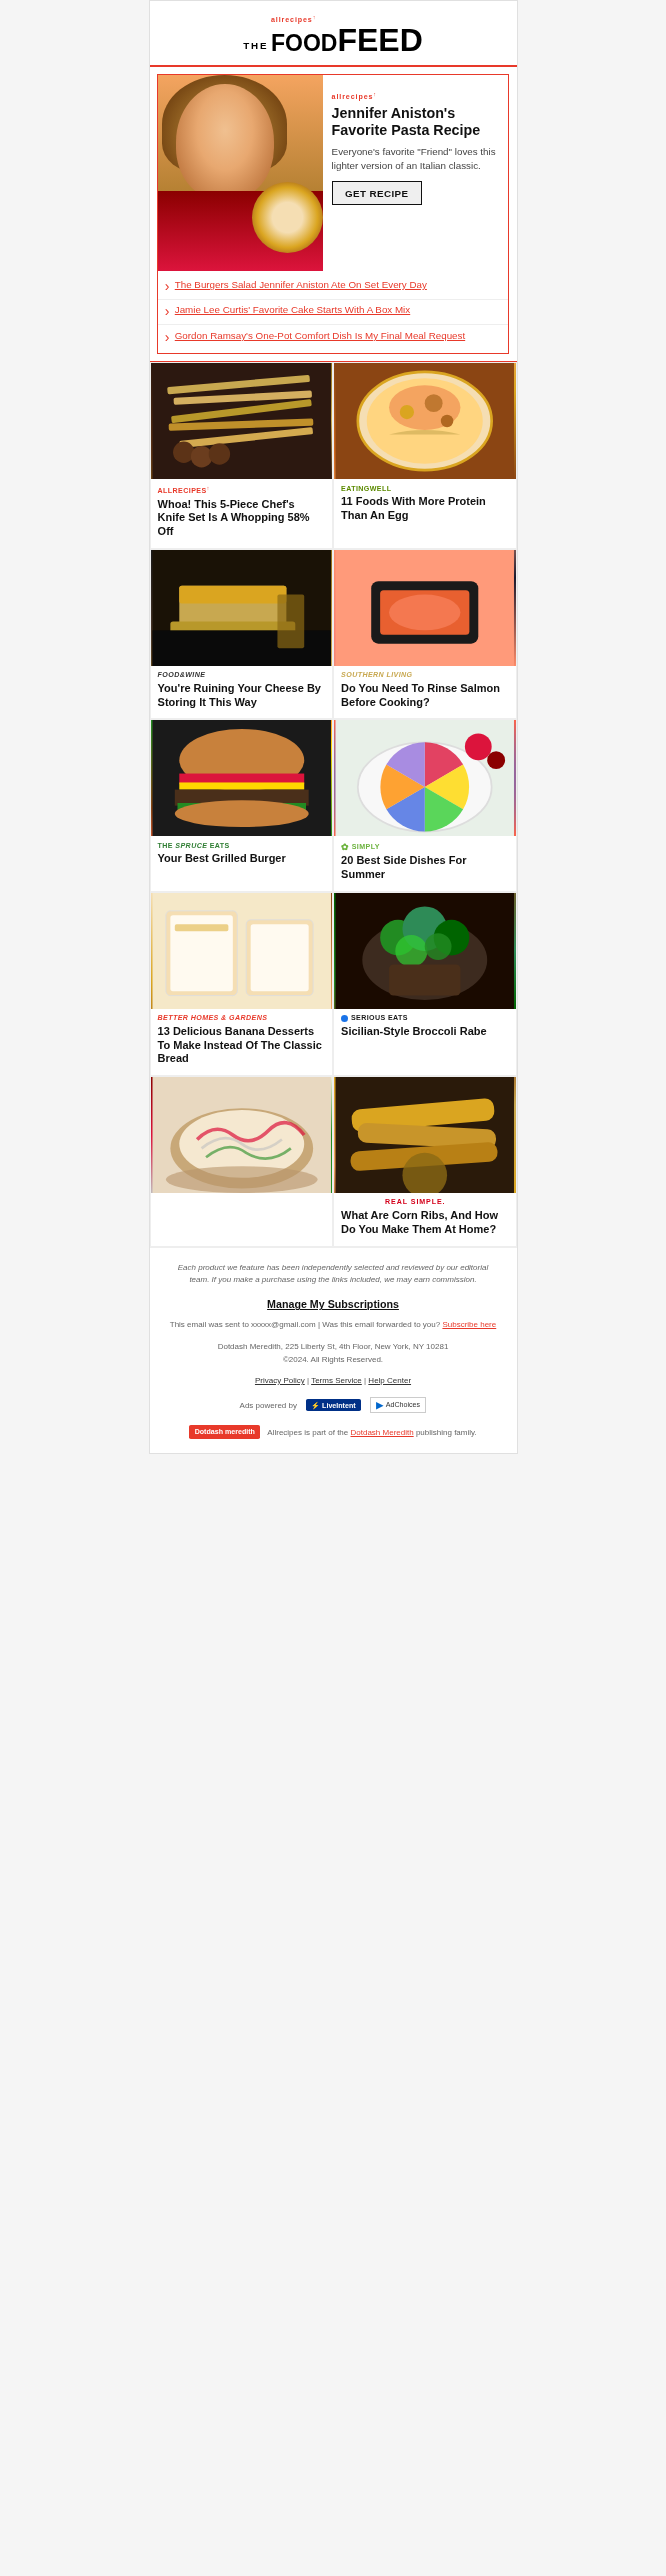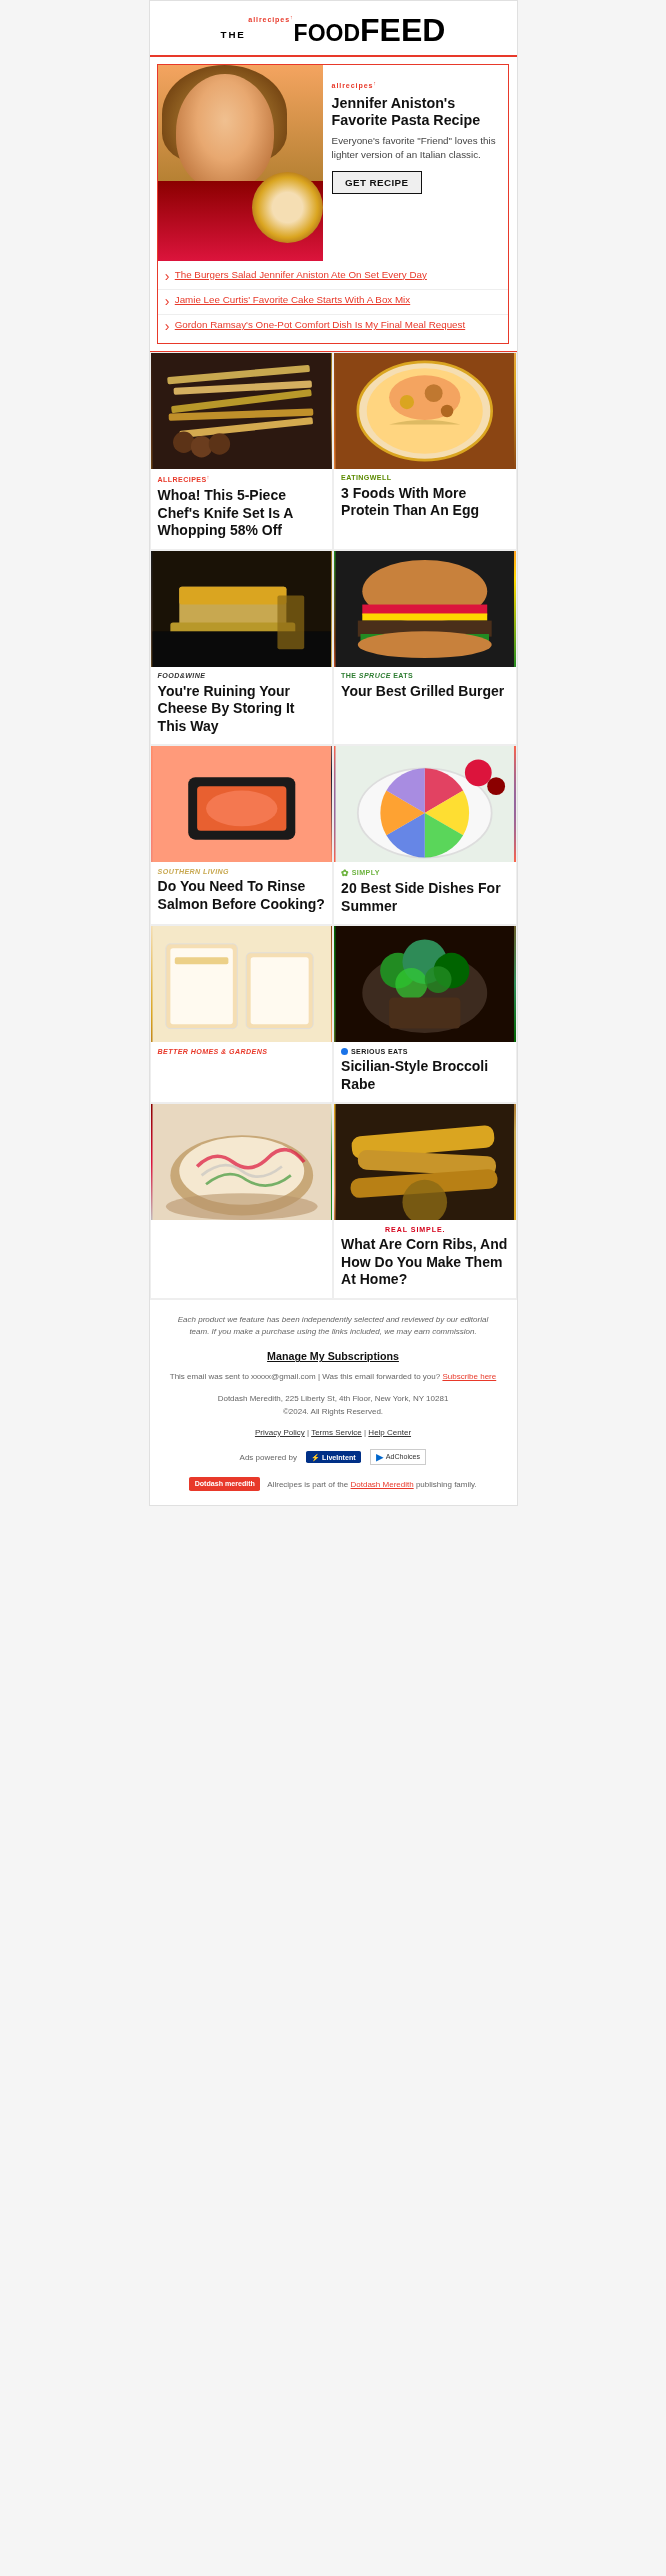--- a/index.html
+++ b/index.html
@@ -171,21 +171,21 @@
     .grid-source.foodwine { color: #333; font-style: italic; }
     .grid-source.thespruceeats { color: #2e7d32; }
     .grid-source.southernliving { color: #c8a850; font-style: italic; }
     .grid-source.simply { color: #6db33f; display: flex; align-items: center; gap: 2.7px; }
     .grid-source.bhg { color: #e8392a; font-style: italic; }
     .grid-source.seriouseats { color: #1a1a1a; display: flex; align-items: center; gap: 2.7px; }
     .grid-source.marthastewart { color: #555; }
     .grid-source.realsimple { color: #d4001a; font-weight: 900; letter-spacing: 0.9px; padding-left: 44px; }
 
     .grid-title {
-      font-size: 14px;
+      font-size: 11px;
       font-weight: 900;
       color: #111;
       line-height: 1.25;
     }
 
     .source-dot {
       width: 7.1px;
       height: 7.1px;
       border-radius: 50%;
       background: #1a73e8;
@@ -343,21 +343,21 @@
     }
   </style>
 </head>
 <body>
 
 <div class="email-container">
 
   <div class="header">
     <div class="brand-row">
       <span class="brand-the">THE</span>
-      <div style="display:flex; align-items:flex-start;">
+      <div style="display:flex; flex-direction:column; align-items:flex-start;">
         <span style="font-size:7.1px; color:#e8392a; font-weight:900; letter-spacing:0.9px; align-self:flex-start;">allrecipes<sup style="font-size:5.3px;">↑</sup></span>
         <div class="brand-foodfeed">
           <span class="food-part">FOOD</span><span class="feed-part">FEED</span>
         </div>
       </div>
     </div>
   </div>
 
   <div style="margin: 7.1px; border: 1.8px solid #e8392a;">
     <div class="hero" style="margin:0; border:none;">
@@ -425,71 +425,71 @@
           <ellipse cx="100" cy="65" rx="65" ry="48" fill="#ffd580"></ellipse>
           <ellipse cx="100" cy="50" rx="40" ry="25" fill="#f4a460"></ellipse>
           <path d="M60 80 Q100 70 140 80" fill="#c8a850" opacity="0.6"></path>
           <circle cx="80" cy="55" r="8" fill="#daa520"></circle>
           <circle cx="110" cy="45" r="10" fill="#c07830"></circle>
           <circle cx="125" cy="65" r="7" fill="#b06820"></circle>
         </svg>
       </div>
       <div class="grid-item-body">
         <div class="grid-source eatingwell">EatingWell</div>
-        <div class="grid-title">3 Foods With More Protein Than An Egg</div>
+        <div class="grid-title">11 Foods With More Protein Than An Egg</div>
       </div>
     </div>
 
     <div class="grid-item">
       <div class="img-cheese">
         <svg width="100%" height="116" viewBox="0 0 200 130">
           <rect width="200" height="130" fill="#1a1206"></rect>
           <rect x="30" y="40" width="120" height="65" rx="3" fill="#c8a850"></rect>
           <rect x="30" y="40" width="120" height="20" rx="3" fill="#daa520"></rect>
           <rect x="20" y="80" width="140" height="30" rx="3" fill="#b8982a"></rect>
           <rect x="0" y="90" width="200" height="40" rx="0" fill="#0a0a0a"></rect>
           <rect x="140" y="50" width="30" height="60" rx="2" fill="#8b6914" opacity="0.7"></rect>
         </svg>
       </div>
       <div class="grid-item-body">
         <div class="grid-source foodwine">FOOD&amp;WINE</div>
         <div class="grid-title">You're Ruining Your Cheese By Storing It This Way</div>
+      </div>
+    </div>
+
+    <div class="grid-item">
+      <div class="img-salmon">
+        <svg width="100%" height="116" viewBox="0 0 200 130">
+          <rect width="200" height="130" fill="#ff9a7a"></rect>
+          <rect x="40" y="35" width="120" height="70" rx="8" fill="#1a1a1a"></rect>
+          <rect x="50" y="45" width="100" height="50" rx="4" fill="#e86030"></rect>
+          <ellipse cx="100" cy="70" rx="40" ry="20" fill="#f47850"></ellipse>
+        </svg>
+      </div>
+      <div class="grid-item-body">
+        <div class="grid-source southernliving">Southern Living</div>
+        <div class="grid-title">Do You Need To Rinse Salmon Before Cooking?</div>
       </div>
     </div>
 
     <div class="grid-item">
       <div class="img-burger">
         <svg width="100%" height="116" viewBox="0 0 200 130">
           <rect width="200" height="130" fill="#1a1a1a"></rect>
           <ellipse cx="100" cy="45" rx="70" ry="35" fill="#c8813c"></ellipse>
           <rect x="30" y="60" width="140" height="12" fill="#dc143c"></rect>
           <rect x="30" y="70" width="140" height="8" fill="#ffd700"></rect>
           <rect x="25" y="78" width="150" height="18" fill="#4a2f1a"></rect>
           <rect x="28" y="93" width="144" height="10" fill="#228b22"></rect>
           <ellipse cx="100" cy="105" rx="75" ry="15" fill="#c8813c"></ellipse>
         </svg>
       </div>
       <div class="grid-item-body">
         <div class="grid-source thespruceeats" style="font-size:7.1px; color:#2e7d32;">the <em>spruce</em> eats</div>
         <div class="grid-title">Your Best Grilled Burger</div>
-      </div>
-    </div>
-
-    <div class="grid-item">
-      <div class="img-salmon">
-        <svg width="100%" height="116" viewBox="0 0 200 130">
-          <rect width="200" height="130" fill="#ff9a7a"></rect>
-          <rect x="40" y="35" width="120" height="70" rx="8" fill="#1a1a1a"></rect>
-          <rect x="50" y="45" width="100" height="50" rx="4" fill="#e86030"></rect>
-          <ellipse cx="100" cy="70" rx="40" ry="20" fill="#f47850"></ellipse>
-        </svg>
-      </div>
-      <div class="grid-item-body">
-        <div class="grid-source southernliving">Southern Living</div>
-        <div class="grid-title">Do You Need To Rinse Salmon Before Cooking?</div>
       </div>
     </div>
 
     <div class="grid-item">
       <div class="img-colorful-bowl">
         <svg width="100%" height="116" viewBox="0 0 200 130">
           <rect width="200" height="130" fill="#e8f0e8"></rect>
           <ellipse cx="100" cy="75" rx="75" ry="50" fill="#f8f8f8" stroke="#ddd" stroke-width="2"></ellipse>
           <path d="M100 75 L100 25 A50 50 0 0 1 143 50 Z" fill="#dc143c" opacity="0.8"></path>
           <path d="M100 75 L143 50 A50 50 0 0 1 143 100 Z" fill="#ffd700" opacity="0.8"></path>
@@ -516,20 +516,21 @@
           <rect width="200" height="130" fill="#f5e8c8"></rect>
           <rect x="15" y="20" width="80" height="95" rx="5" fill="#f5deb3" stroke="#ddd" stroke-width="1"></rect>
           <rect x="20" y="25" width="70" height="85" rx="3" fill="#fffaf0"></rect>
           <rect x="25" y="35" width="60" height="8" rx="2" fill="#daa520" opacity="0.5"></rect>
           <rect x="105" y="30" width="75" height="85" rx="5" fill="#f5deb3" stroke="#ddd" stroke-width="1"></rect>
           <rect x="110" y="35" width="65" height="75" rx="3" fill="#fffaf0"></rect>
         </svg>
       </div>
       <div class="grid-item-body">
         <div class="grid-source bhg">Better Homes &amp; Gardens</div>
+        <div class="grid-title">13 Delicious Banana Desserts To Make Instead Of The Classic Bread</div>
       </div>
     </div>
 
     <div class="grid-item">
       <div class="img-broccoli">
         <svg width="100%" height="116" viewBox="0 0 200 130">
           <rect width="200" height="130" fill="#1a0a00"></rect>
           <ellipse cx="100" cy="75" rx="70" ry="45" fill="#3d2b1f"></ellipse>
           <circle cx="70" cy="50" r="20" fill="#228b22"></circle>
           <circle cx="100" cy="40" r="25" fill="#2e8b57"></circle>

